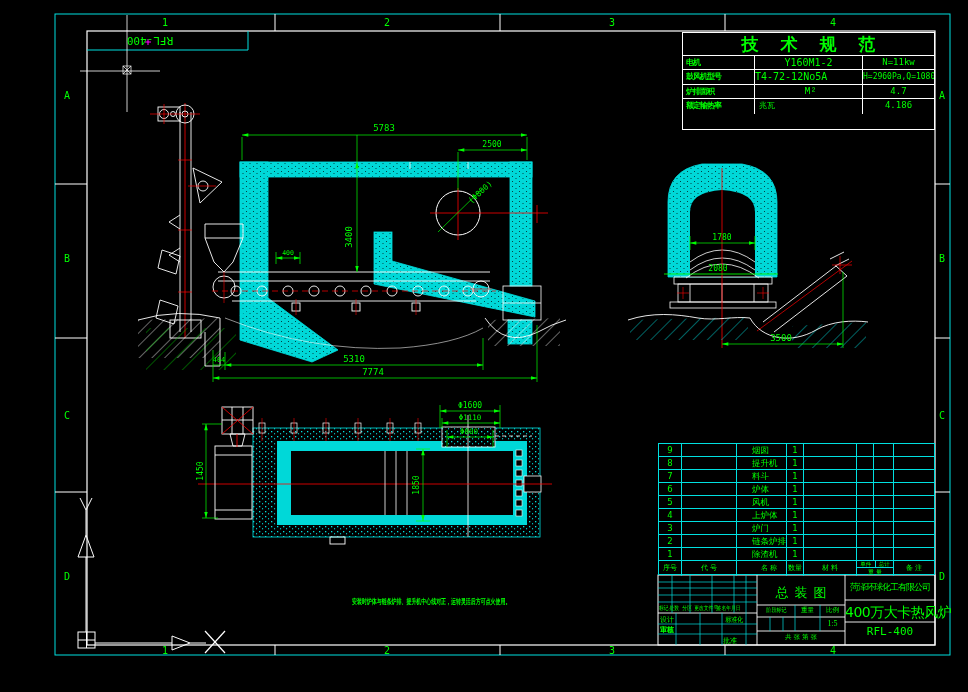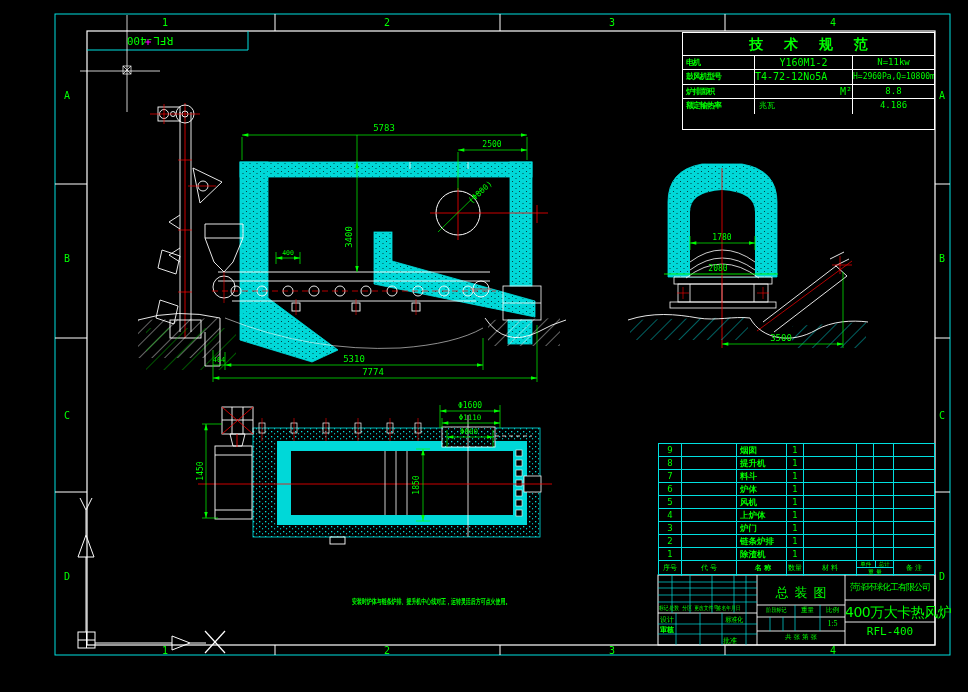--- a/index.html
+++ b/index.html
@@ -1,33 +1,33 @@
 <!DOCTYPE html>
 <html><head>
 <meta charset="utf-8">
 <style>
   html,body{margin:0;padding:0;background:#000;}
   body{width:968px;height:692px;overflow:hidden;font-family:"DejaVu Sans",sans-serif;}
   .sheet{position:absolute;left:0;top:0;width:968px;height:692px;background:#000;}
   svg.cad{position:absolute;left:0;top:0;}
   
   .tech-table{position:absolute;left:682px;top:32px;width:253px;height:98px;border:1px solid #fff;box-sizing:border-box;}
-  .tt-title{height:23px;line-height:22px;text-align:center;color:#00ff00;font-size:14px;font-weight:bold;letter-spacing:8px;padding-left:8px;border-bottom:1px solid #fff;box-sizing:border-box;}
+  .tt-title{height:23px;line-height:22px;text-align:center;color:#00ff00;font-size:17px;font-weight:bold;letter-spacing:8px;padding-left:8px;border-bottom:1px solid #fff;box-sizing:border-box;}
   .tt-row{display:flex;height:14.4px;box-sizing:border-box;border-bottom:1px solid #fff;}
   .tt-row:last-child{border-bottom:none;}
   .tt-label{width:68px;font-size:8px;font-weight:bold;color:#00ff00;line-height:13px;padding-left:3px;letter-spacing:-1px;overflow:hidden;white-space:nowrap;}
-  .tt-v1{width:99px;border-left:1px solid #fff;border-right:1px solid #fff;box-sizing:border-box;text-align:center;font-size:10px;color:#00ff00;line-height:13px;font-family:"DejaVu Sans Mono",monospace;overflow:hidden;white-space:nowrap;}
+  .tt-v1{width:109px;border-left:1px solid #fff;border-right:1px solid #fff;box-sizing:border-box;text-align:center;font-size:10px;color:#00ff00;line-height:13px;font-family:"DejaVu Sans Mono",monospace;overflow:hidden;white-space:nowrap;}
   .tt-v2{flex:1;text-align:center;font-size:9px;color:#00ff00;line-height:13px;font-family:"DejaVu Sans Mono",monospace;overflow:hidden;white-space:nowrap;}
   
   .bom{position:absolute;left:658px;top:443px;width:277px;height:132px;border:1px solid #00e0e0;box-sizing:border-box;}
   .bom-row{display:flex;height:13px;box-sizing:border-box;border-bottom:1px solid #00e0e0;}
   .bom-row div{box-sizing:border-box;font-size:8.5px;color:#00ff00;line-height:12px;text-align:center;overflow:hidden;white-space:nowrap;}
   .b1{width:22px;}
   .b2{width:55px;border-left:1px solid #00e0e0;}
-  .b3{width:50px;border-left:1px solid #00e0e0;text-align:left !important;padding-left:3px;font-weight:bold;}
+  .b3{width:50px;border-left:1px solid #00e0e0;text-align:left !important;padding-left:15px;}
   .b4{width:17px;border-left:1px solid #00e0e0;}
   .b5{width:53px;border-left:1px solid #00e0e0;}
   .b6{width:17px;border-left:1px solid #00e0e0;}
   .b7{width:20px;border-left:1px solid #00e0e0;}
   .b8{flex:1;border-left:1px solid #00e0e0;}
   .bom-head{display:flex;height:15px;box-sizing:border-box;}
   .bom-head div{box-sizing:border-box;font-size:7px;color:#00ff00;line-height:14px;text-align:center;overflow:hidden;white-space:nowrap;}
   .bh-weight{width:37px;border-left:1px solid #00e0e0;display:flex;flex-direction:column;}
   .bhw-top{display:flex;height:7px;border-bottom:1px solid #00e0e0;box-sizing:border-box;}
   .bhw-top span{flex:1;font-size:5.5px;line-height:6px;color:#00ff00;text-align:center;}
@@ -480,22 +480,22 @@
     <div class="tt-v1">Y160M1-2</div>
     <div class="tt-v2">N=11kw</div>
   </div>
   <div class="tt-row">
     <div class="tt-label">鼓风机型号</div>
     <div class="tt-v1" style="text-align:left;">T4-72-12No5A</div>
     <div class="tt-v2" style="font-size:8px;">H=2960Pa,Q=10800m³/h</div>
   </div>
   <div class="tt-row">
     <div class="tt-label">炉排面积</div>
-    <div class="tt-v1" style="text-align:right;padding-left:4px;">M²</div>
-    <div class="tt-v2">8.8</div>
+    <div class="tt-v1" style="text-align:center;padding-left:4px;font-family:Liberation Mono, monospace;">M²</div>
+    <div class="tt-v2">4.7</div>
   </div>
   <div class="tt-row">
     <div class="tt-label">额定输热率</div>
     <div class="tt-v1" style="text-align:left;padding-left:4px;font-size:8px;">兆瓦</div>
     <div class="tt-v2">4.186</div>
   </div>
 </div>
 
 <div class="bom">
   <div class="bom-row">

